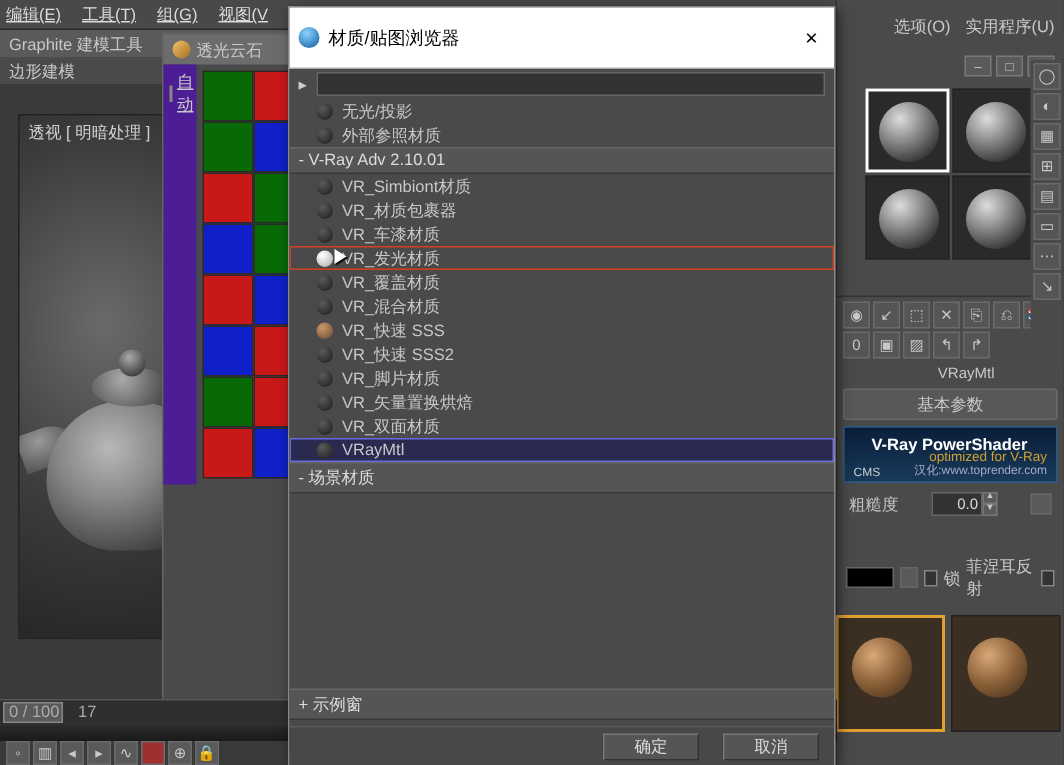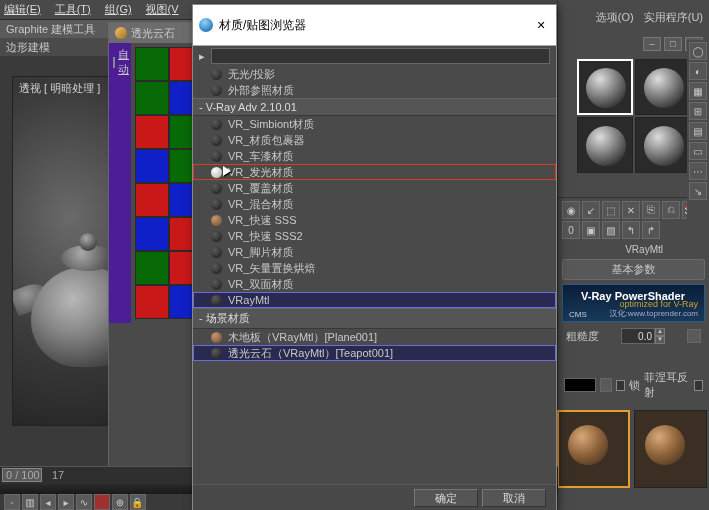--- a/index.html
+++ b/index.html
@@ -50,21 +50,21 @@
 
 .cat-header { background: #555; padding: 2px 6px; font-size: 11px; color: #ddd; border-top: 1px solid #666; border-bottom: 1px solid #383838; cursor: pointer; }
 .item { display: flex; align-items: center; height: 16px; padding-left: 18px; cursor: pointer; }
 .item .ball { width: 11px; height: 11px; border-radius: 50%; margin-right: 6px; }
 .ball-dark { background: radial-gradient(circle at 35% 30%, #5a5a5a, #1a1a1a); }
 .ball-white { background: radial-gradient(circle at 35% 30%, #fff, #aaa); }
 .ball-wood { background: radial-gradient(circle at 35% 30%, #c8986e, #6a4a30); }
 .item-sel { background: #2a2a50; border: 1px solid #6a6ae0; padding-left: 17px; height: 16px; }
 .item-hl { outline: 1px solid #d04020; outline-offset: -1px; }
 
-.dlg-buttons { position: absolute; bottom: 0; left: 0; right: 0; height: 26px; background: #484848; display: flex; justify-content: flex-end; align-items: center; padding-right: 10px; gap: 4px; border-top: 1px solid #5a5a5a; }
+.dlg-buttons { position: absolute; bottom: 0; left: 0; right: 0; height: 26px; background: #484848; display: flex; justify-content: flex-end; align-items: center; padding-right: 10px; gap: 16px; border-top: 1px solid #5a5a5a; }
 .btn { width: 64px; height: 18px; background: #555; border: 1px solid #777; border-bottom-color: #333; border-right-color: #333; color: #ddd; text-align: center; line-height: 16px; cursor: pointer; }
 
 
 .right-panel { position: absolute; right: 0; top: 0; width: 152px; height: 510px; background: #4a4a4a; border-left: 1px solid #333; }
 .rp-menu { height: 35px; background: #4a4a4a; display: flex; align-items: center; justify-content: flex-end; padding-right: 6px; gap: 10px; }
 .rp-win { height: 20px; display: flex; justify-content: flex-end; gap: 3px; padding: 2px 6px; }
 .rp-win div { width: 18px; height: 14px; background: #5a5a5a; border: 1px solid #777; cursor: pointer; text-align: center; line-height: 12px; font-size: 9px; }
 .sample-slots { display: grid; grid-template-columns: repeat(2, 56px); grid-template-rows: repeat(2, 56px); gap: 2px; padding: 4px; justify-content: center; }
 .sphere { width: 56px; height: 56px; background: #2a2a2a; border: 1px solid #222; position: relative; }
 .sphere.sel { outline: 2px solid #fff; outline-offset: -2px; }
@@ -235,30 +235,20 @@
         <div class="item">
           <div class="ball ball-dark"></div>
           <span>VR_双面材质</span>
         </div>
         <div class="item item-sel">
           <div class="ball ball-dark"></div>
           <span>VRayMtl</span>
         </div>
       </div>
     <div class="cat-header">- 场景材质</div>
-    <div id="scene-list">
-        <div class="item">
-          <div class="ball ball-wood"></div>
-          <span>木地板（VRayMtl）[Plane001]</span>
-        </div>
-        <div class="item item-sel">
-          <div class="ball ball-dark"></div>
-          <span>透光云石（VRayMtl）[Teapot001]</span>
-        </div>
-      </div>
     <div style="height:130px"></div>
     <div class="cat-header">+ 示例窗</div>
   </div>
   <div class="dlg-buttons">
     <div class="btn">确定</div>
     <div class="btn">取消</div>
   </div>
 </div>
 
 <div class="right-panel">

